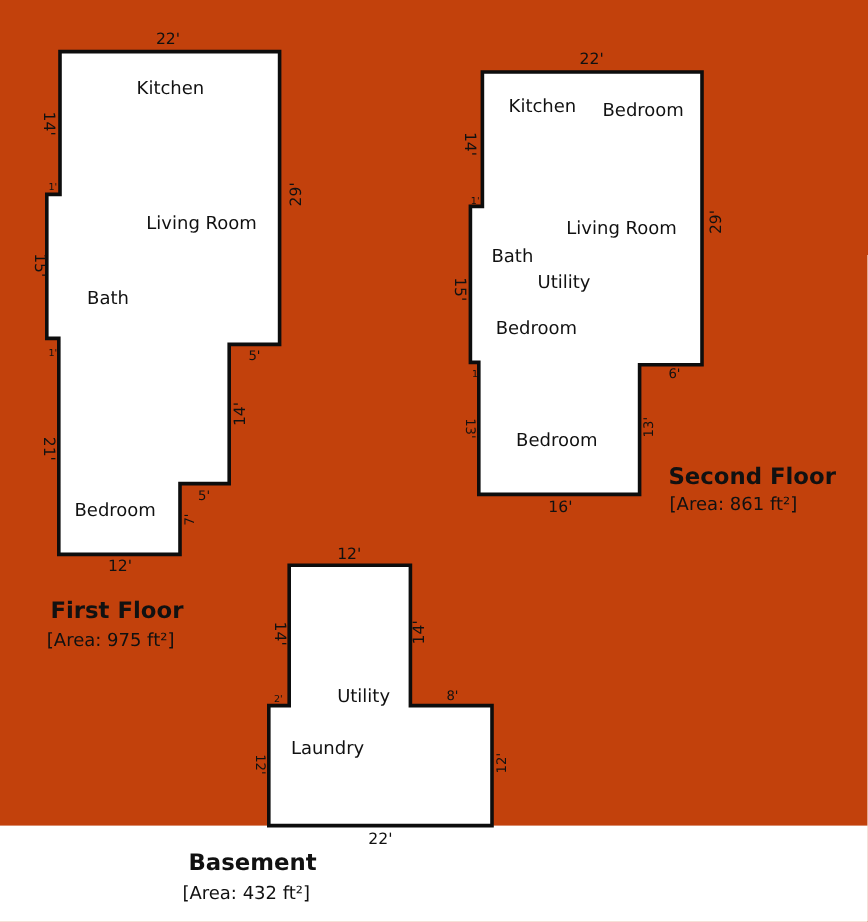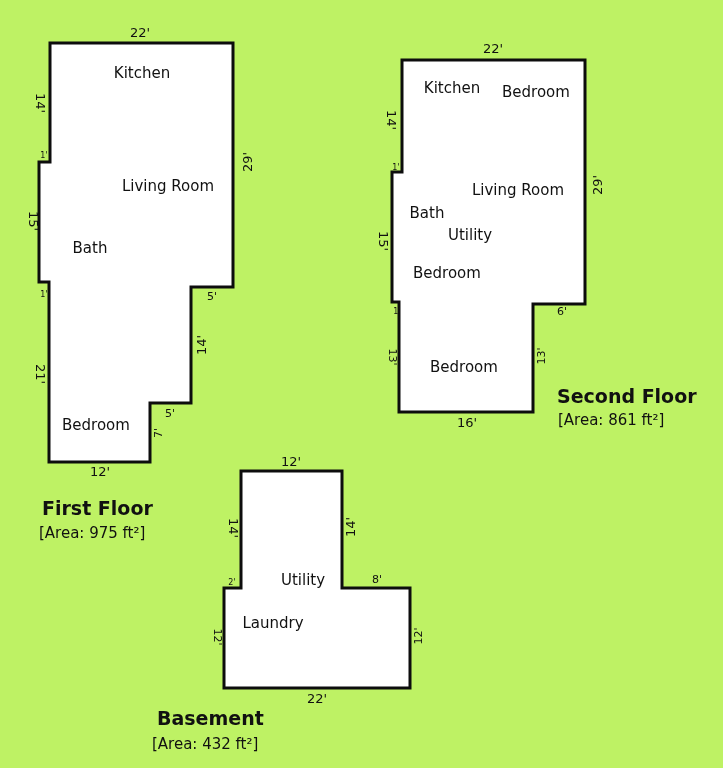--- a/index.html
+++ b/index.html
@@ -7,22 +7,22 @@
     padding: 0;
     background: #ffffff;
     width: 723px;
     height: 768px;
     overflow: hidden;
     font-family: "DejaVu Sans", "Liberation Sans", sans-serif;
   }
   #stage {
     position: relative;
     width: 723px;
-    height: 768px;
-    background: #bef264;
+    height: 688px;
+    background: #c2410c;
   }
   svg { display: block; }
   .wall {
     fill: #ffffff;
     stroke: #0d0d0d;
     stroke-width: 3;
     stroke-linejoin: miter;
   }
   text {
     fill: #111111;

